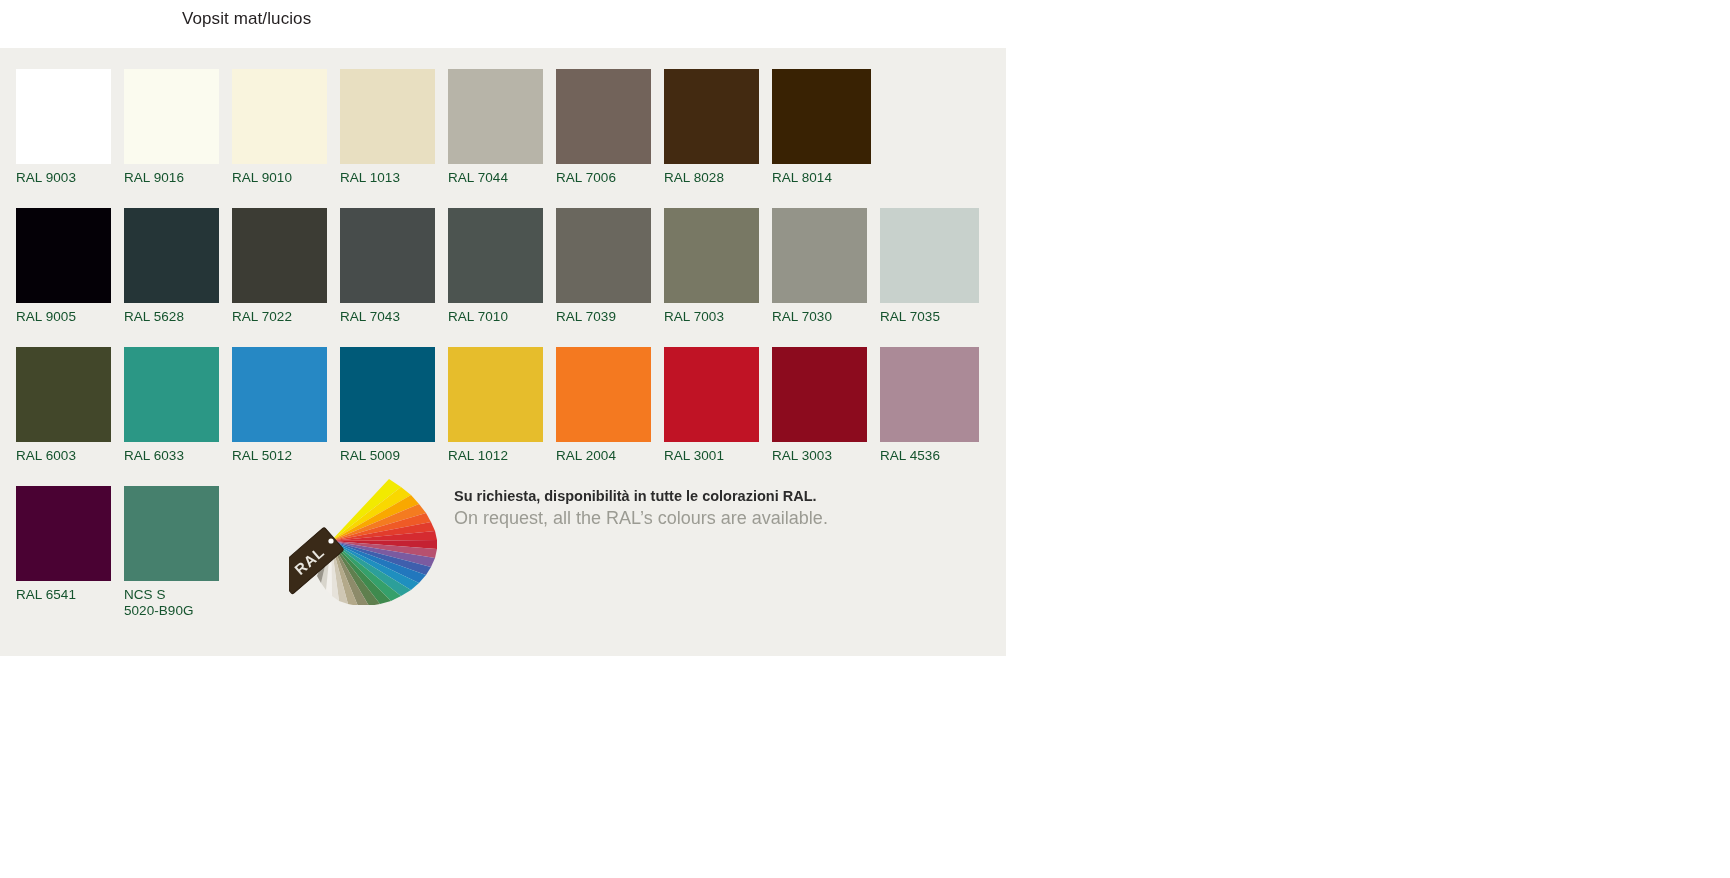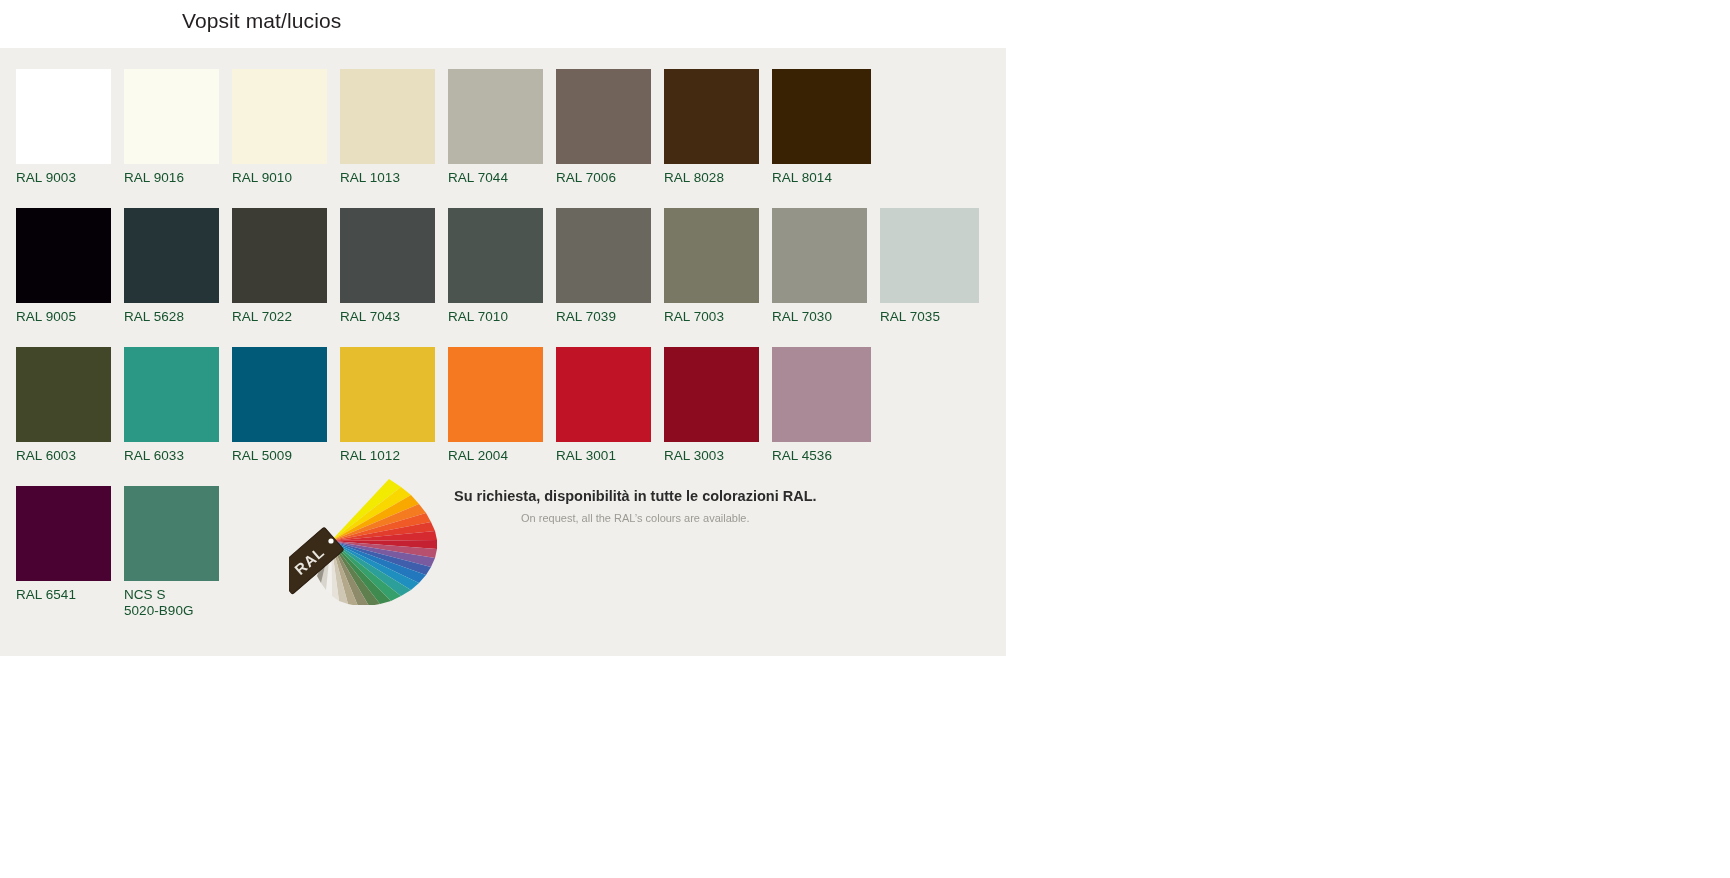--- a/index.html
+++ b/index.html
@@ -11,21 +11,21 @@
   }
   #root{position:relative;width:1730px;height:878px;background:#ffffff;}
 
   
   .title-bar{
     position:absolute;left:0;top:0;width:1006px;height:48px;
     background:#ffffff;
   }
   .title-text{
     position:absolute;left:182px;top:9px;
-    font-size:21px;font-weight:400;color:#231f20;
+    font-size:17px;font-weight:400;color:#231f20;
     letter-spacing:.1px;white-space:nowrap;
   }
 
   
   .panel{
     position:absolute;left:0;top:48px;width:1006px;height:608px;
     background:#f0efeb;
   }
 
   
@@ -71,22 +71,22 @@
   .fan-svg{position:absolute;left:0;top:0;}
 
   .note{
     margin-left:10px;
   }
   .note-it{
     font-size:14.5px;font-weight:bold;color:#2b2b2b;
     line-height:20px;white-space:nowrap;
   }
   .note-en{
-    font-size:11px;font-weight:400;color:#9b9b93;
-    line-height:20px;white-space:nowrap;margin-top:2px;text-align:center;
+    font-size:18px;font-weight:400;color:#9b9b93;
+    line-height:20px;white-space:nowrap;margin-top:2px;
   }
 </style>
 </head>
 <body style="background: rgb(255, 255, 255);">
 
 <div id="root">
 
   <div class="title-bar">
     <div class="title-text">Vopsit mat/lucios</div>
   </div>
@@ -169,20 +169,24 @@
       </div>
 
       <div class="row">
         <div class="cell">
           <span class="swatch" style="background-color: rgb(66, 71, 42);"></span>
           <span class="label">RAL 6003</span>
         </div>
         <div class="cell">
           <span class="swatch" style="background-color: rgb(43, 151, 133);"></span>
           <span class="label">RAL 6033</span>
+        </div>
+        <div class="cell">
+          <span class="swatch" style="background-color: rgb(38, 136, 196);"></span>
+          <span class="label">RAL 5012</span>
         </div>
         <div class="cell">
           <span class="swatch" style="background-color: rgb(0, 90, 120);"></span>
           <span class="label">RAL 5009</span>
         </div>
         <div class="cell">
           <span class="swatch" style="background-color: rgb(230, 189, 44);"></span>
           <span class="label">RAL 1012</span>
         </div>
         <div class="cell">

